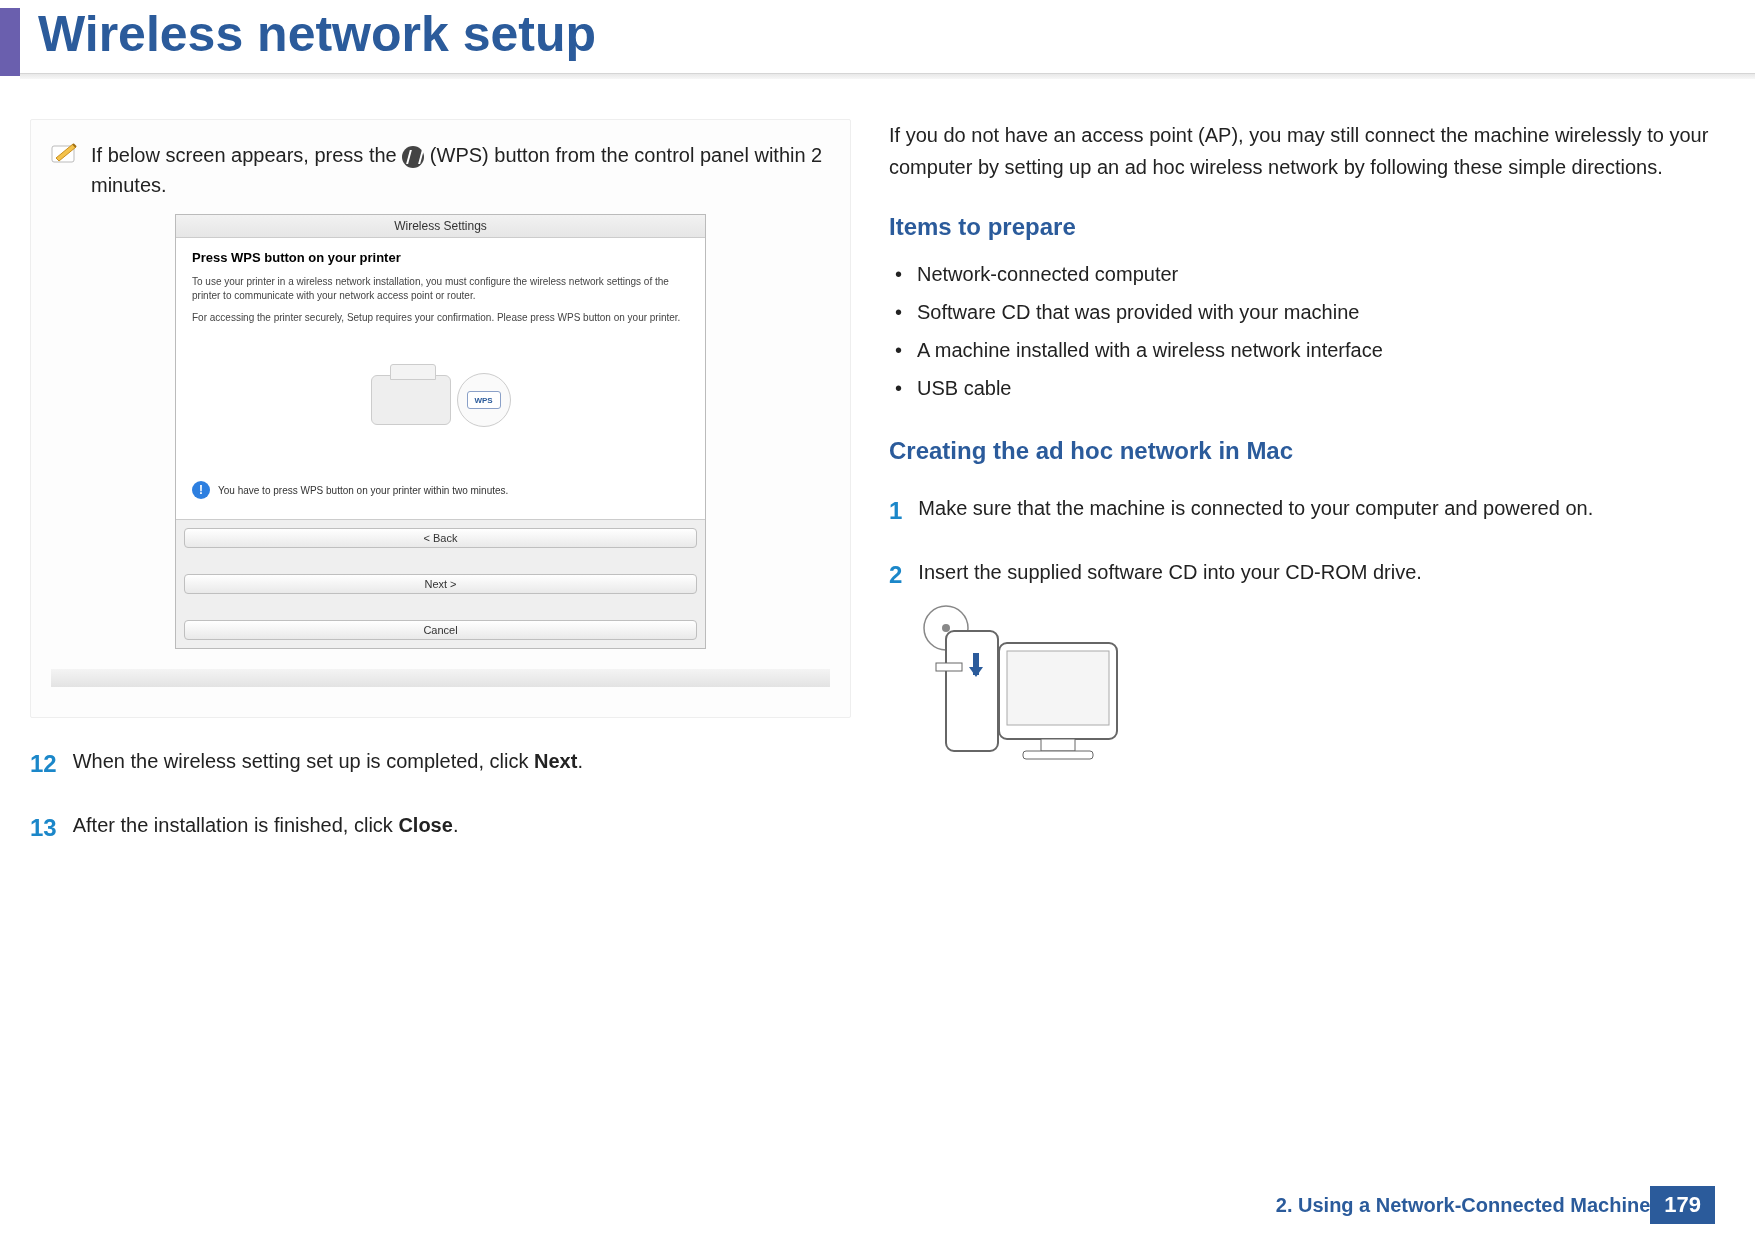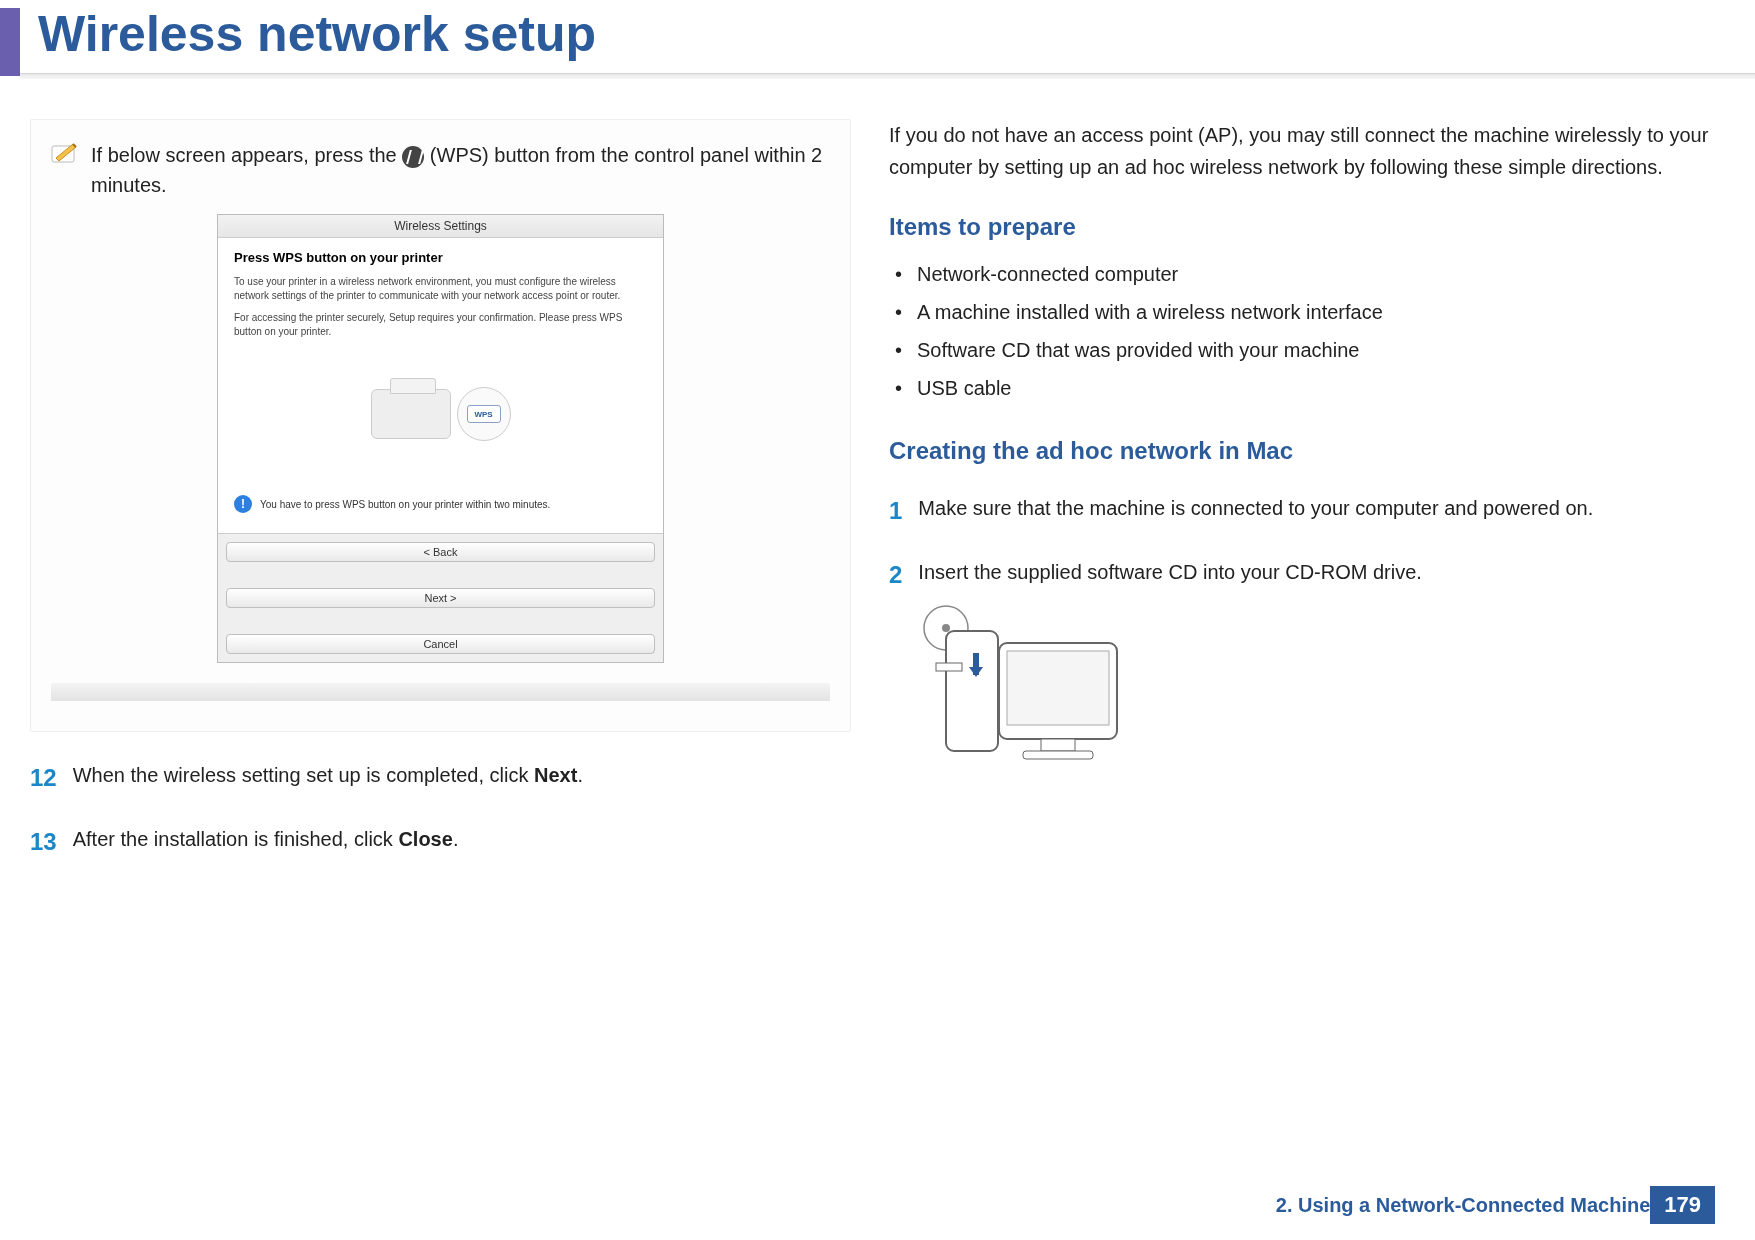--- a/index.html
+++ b/index.html
@@ -75,21 +75,21 @@
   .wps-icon::after{
     content:"";
     position:absolute; left:6px; top:4px;
     width:10px; height:14px;
     border-left:2px solid #fff;
     border-right:2px solid #fff;
     transform: skewX(-15deg);
   }
   
   .dialog {
-    width: 447px;
+    width: 531px;
     margin: 0 auto;
     border: 1px solid #bbb;
     background: #f6f6f6;
     font-family: Arial, sans-serif;
   }
   .dialog-title {
     background: linear-gradient(#f2f2f2,#e6e6e6);
     text-align: center;
     font-size: 12px;
     padding: 4px 0;
@@ -244,21 +244,21 @@
           <span>If below screen appears, press the </span>
           <span class="wps-icon"></span>
           <span> (WPS) button from the control panel within 2 minutes.</span>
         </span>
       </div>
 
       <div class="dialog">
         <div class="dialog-title">Wireless Settings</div>
         <div class="dialog-body">
           <div class="dialog-heading">Press WPS button on your printer</div>
-          <div class="dialog-para">To use your printer in a wireless network environment, you must configure the wireless network settings of the printer to communicate with your network access point or router.</div>
+          <div class="dialog-para">To use your printer in a wireless network installation, you must configure the wireless network settings of the printer to communicate with your network access point or router.</div>
           <div class="dialog-para">For accessing the printer securely, Setup requires your confirmation. Please press WPS button on your printer.</div>
           <div class="printer-area">
             <div class="printer-shape"></div>
             <div class="wps-badge">
               <div class="wps-chip">WPS</div>
             </div>
           </div>
           <div class="dialog-alert">
             <span class="alert-badge">!</span>
             <span>You have to press WPS button on your printer within two minutes.</span>
@@ -288,22 +288,22 @@
     </div>
 
   </div>
 
   <div class="col">
     <p class="para">If you do not have an access point (AP), you may still connect the machine wirelessly to your computer by setting up an ad hoc wireless network by following these simple directions.</p>
 
     <h3 class="h3">Items to prepare</h3>
     <ul class="bullet-list">
       <li>Network-connected computer</li>
+      <li>Software CD that was provided with your machine</li>
       <li>A machine installed with a wireless network interface</li>
-      <li>Software CD that was provided with your machine</li>
       <li>USB cable</li>
     </ul>
 
     <h3 class="h3">Creating the ad hoc network in Mac</h3>
 
     <div class="step-row">
       <span class="step-num right">1</span>
       <span class="step-text">Make sure that the machine is connected to your computer and powered on.</span>
     </div>
 

